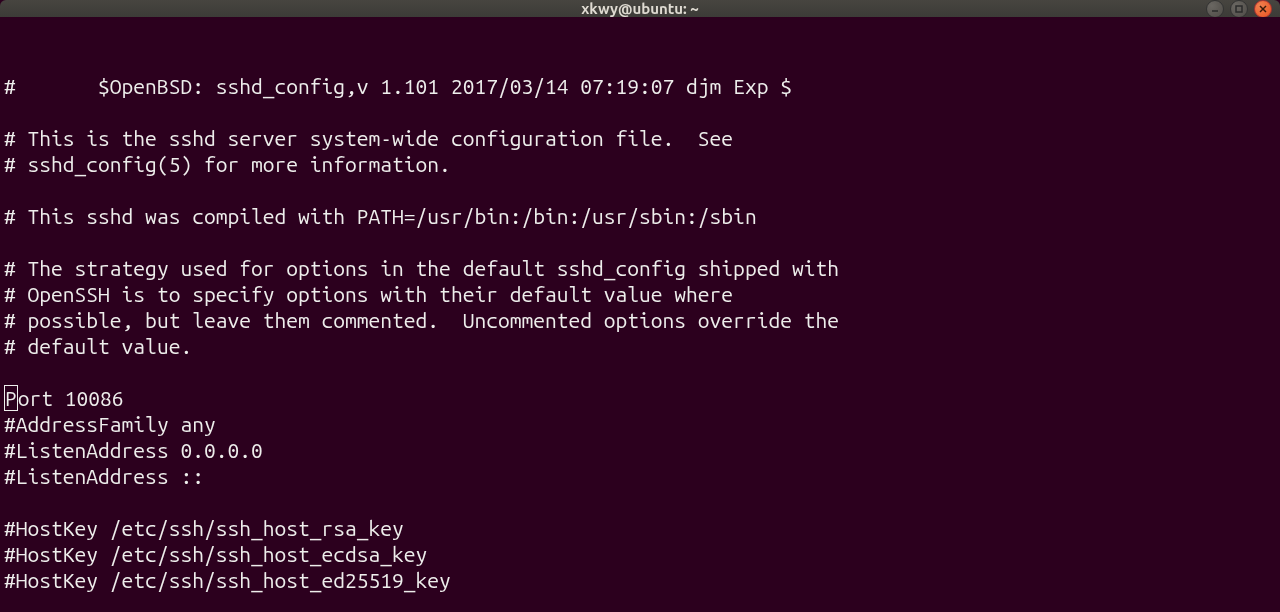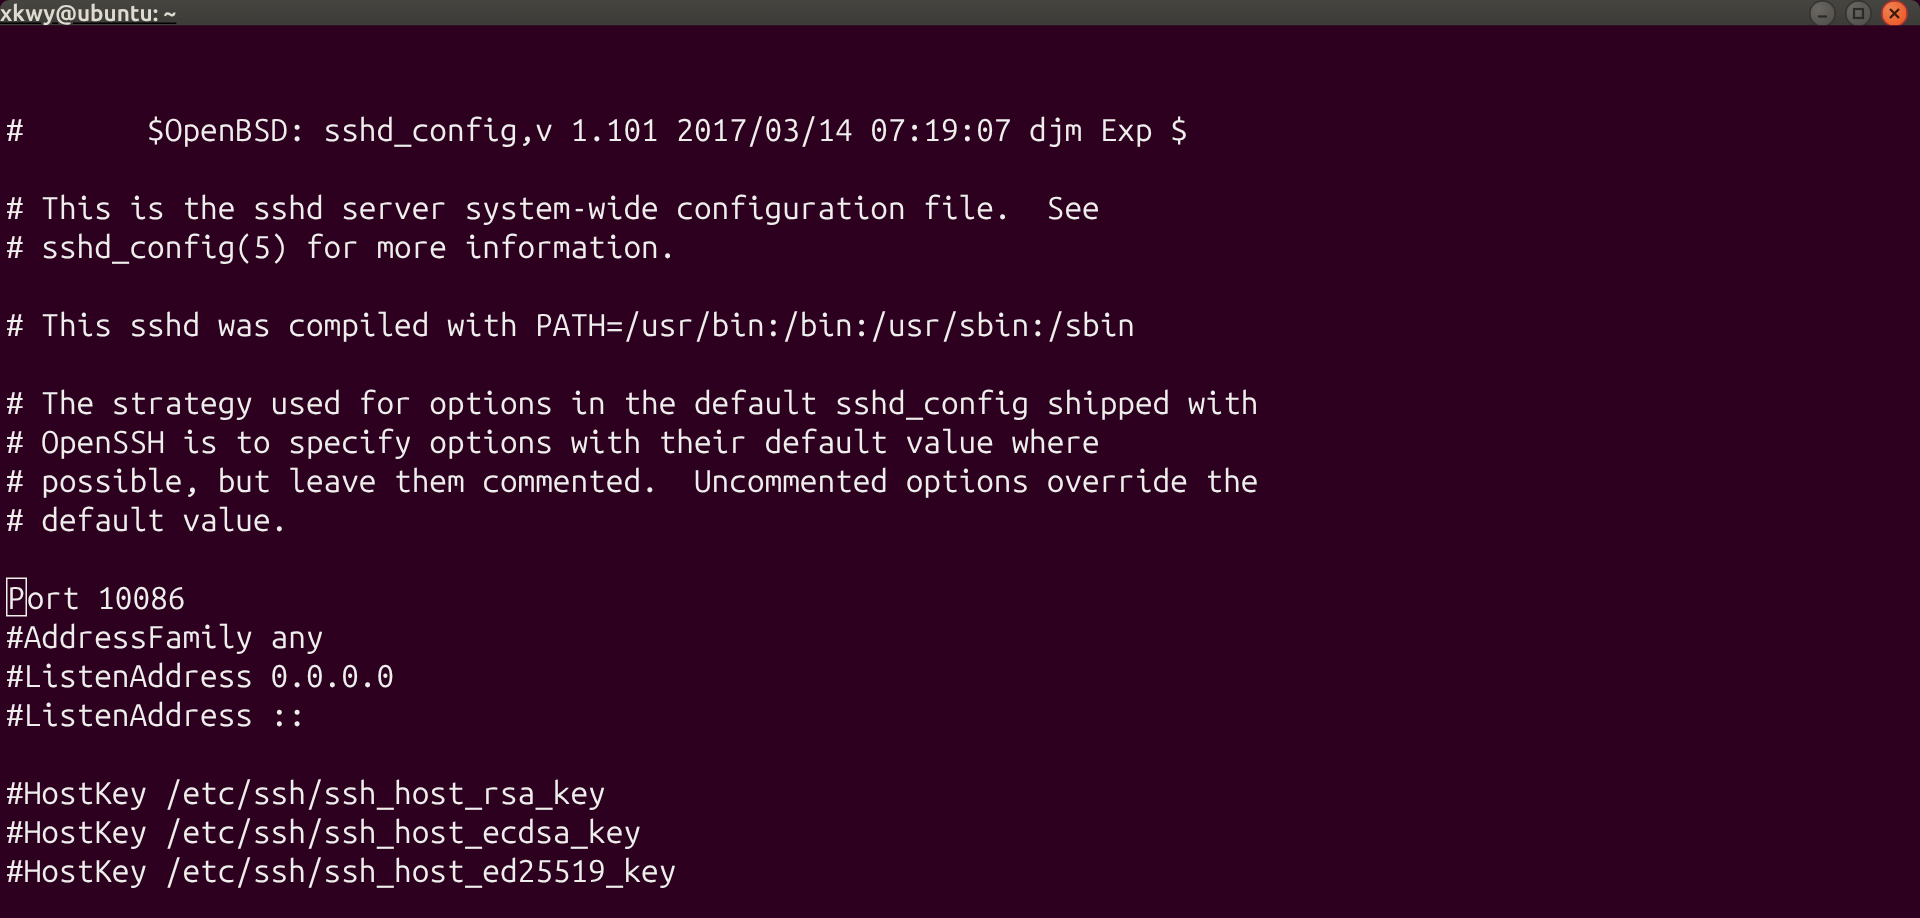--- a/index.html
+++ b/index.html
@@ -14,24 +14,24 @@
       width: 100%;
       height: 100%;
       display: flex;
       flex-direction: column;
     }
     .titlebar {
       height: 30px;
       background: linear-gradient(to bottom, #474540 0%, #3c3b37 100%);
       display: flex;
       align-items: center;
+      justify-content: center;
       position: relative;
       border-top-left-radius: 6px;
       border-top-right-radius: 6px;
-      text-decoration: underline;
     }
     .titlebar-text {
       color: #dfdbd2;
       font-family: "Ubuntu", sans-serif;
       font-weight: bold;
       font-size: 15px;
     }
     .window-controls {
       position: absolute;
       right: 8px;

